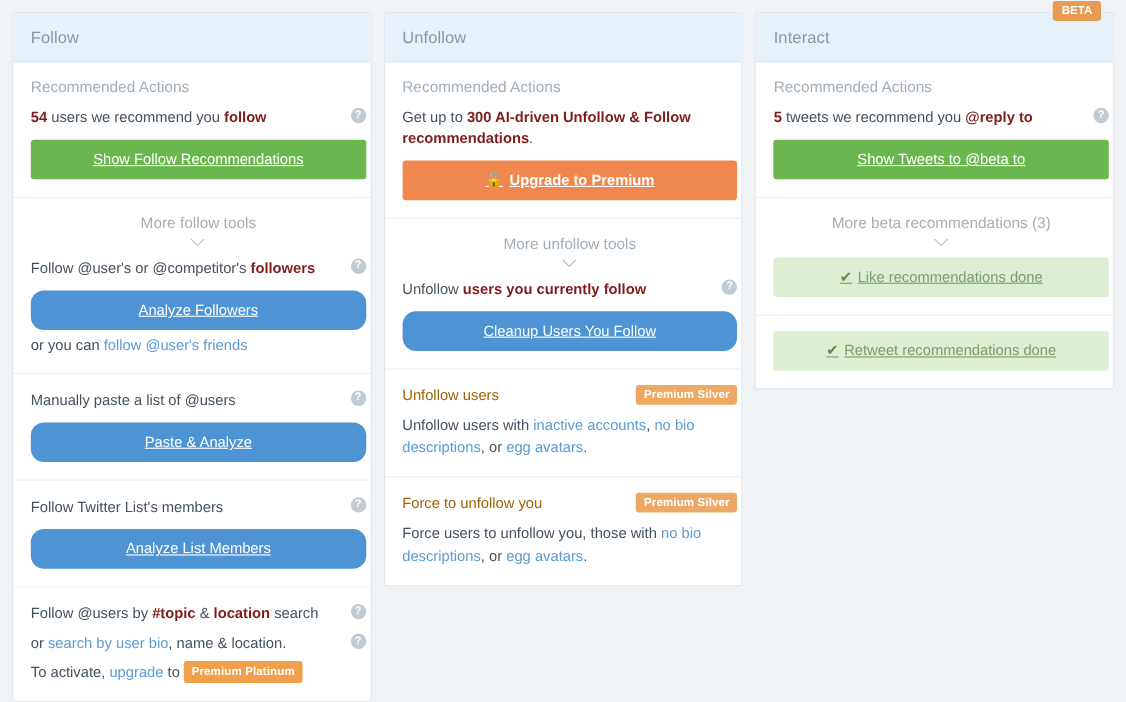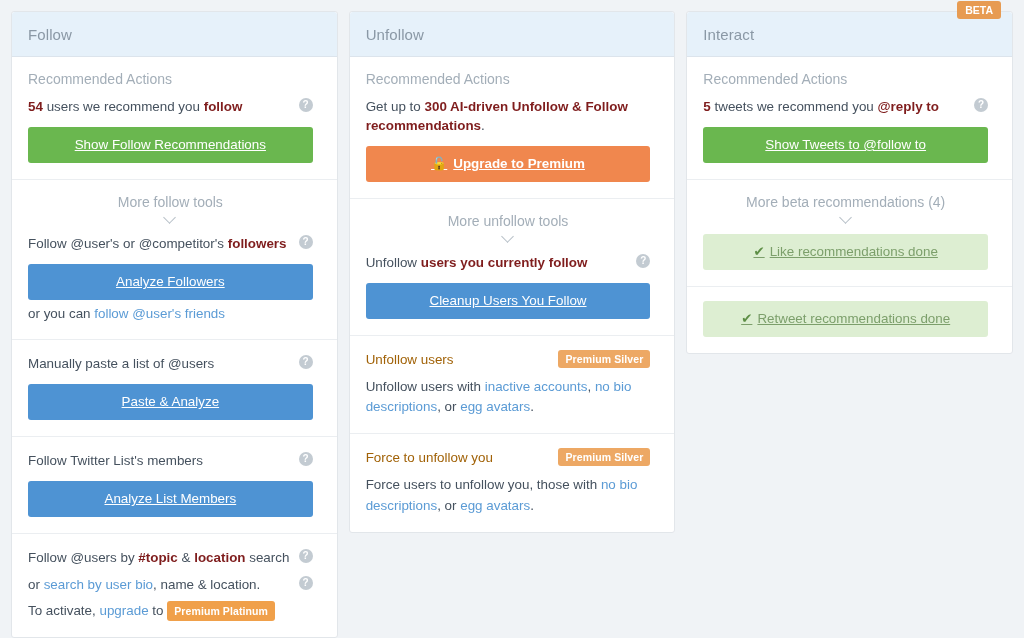--- a/index.html
+++ b/index.html
@@ -35,21 +35,21 @@
     border-radius: 3px 3px 0 0;
   }
   .card-header .title {
     color: #8a98a5;
     font-size: 15px;
     font-weight: 400;
     letter-spacing: .1px;
   }
 
   .section {
-    padding: 14px 24px 16px 16px;
+    padding: 14px 4px 16px 16px;
     border-bottom: 1px solid #ebeef1;
     position: relative;
   }
   .section:last-child { border-bottom: none; }
 
   .section-label {
     color: #a3aeb8;
     font-size: 14px;
     margin-bottom: 10px;
     font-weight: 400;
@@ -109,21 +109,21 @@
     color: #ffffff;
     font-size: 13.4px;
     font-family: "Liberation Sans", sans-serif;
     padding: 10px 8px;
     text-align: center;
     cursor: pointer;
     line-height: 1.2;
     text-decoration: underline;
   }
   .btn-green { background: #6ab74f; }
-  .btn-blue  { background: #4e93d3; }
+  .btn-blue  { background: #4e93d3; border-radius: 12px; }
   .btn-orange{ background: #f0874e; font-weight: 700; }
   .btn-done {
     background: #ddeed2;
     color: #7c9f6b;
     font-size: 13.4px;
     cursor: default;
   }
   .btn-done .chk { margin-right: 5px; color: #5d8e45; }
   .unlock { margin-right: 6px; font-size: 13px; }
 
@@ -290,26 +290,26 @@
       <div class="card-header">
         <div class="title">Interact</div>
       </div>
 
       <div class="section">
         <div class="section-label">Recommended Actions</div>
         <div class="line">
           <b>5</b><span> tweets we recommend you </span><b>@reply to</b>
           <span class="helpicon">?</span>
         </div>
-        <button class="btn btn-green">Show Tweets to @follow to</button>
+        <button class="btn btn-green">Show Tweets to @beta to</button>
       </div>
 
       <div class="section">
         <div class="section-label with-chevron">
-          <span>More beta recommendations (4)</span>
+          <span>More beta recommendations (3)</span>
           <span class="chevron"></span>
         </div>
         <button class="btn btn-done">
           <span class="chk">✔</span><span>Like recommendations done</span>
         </button>
       </div>
 
       <div class="section">
         <button class="btn btn-done">
           <span class="chk">✔</span><span>Retweet recommendations done</span>

